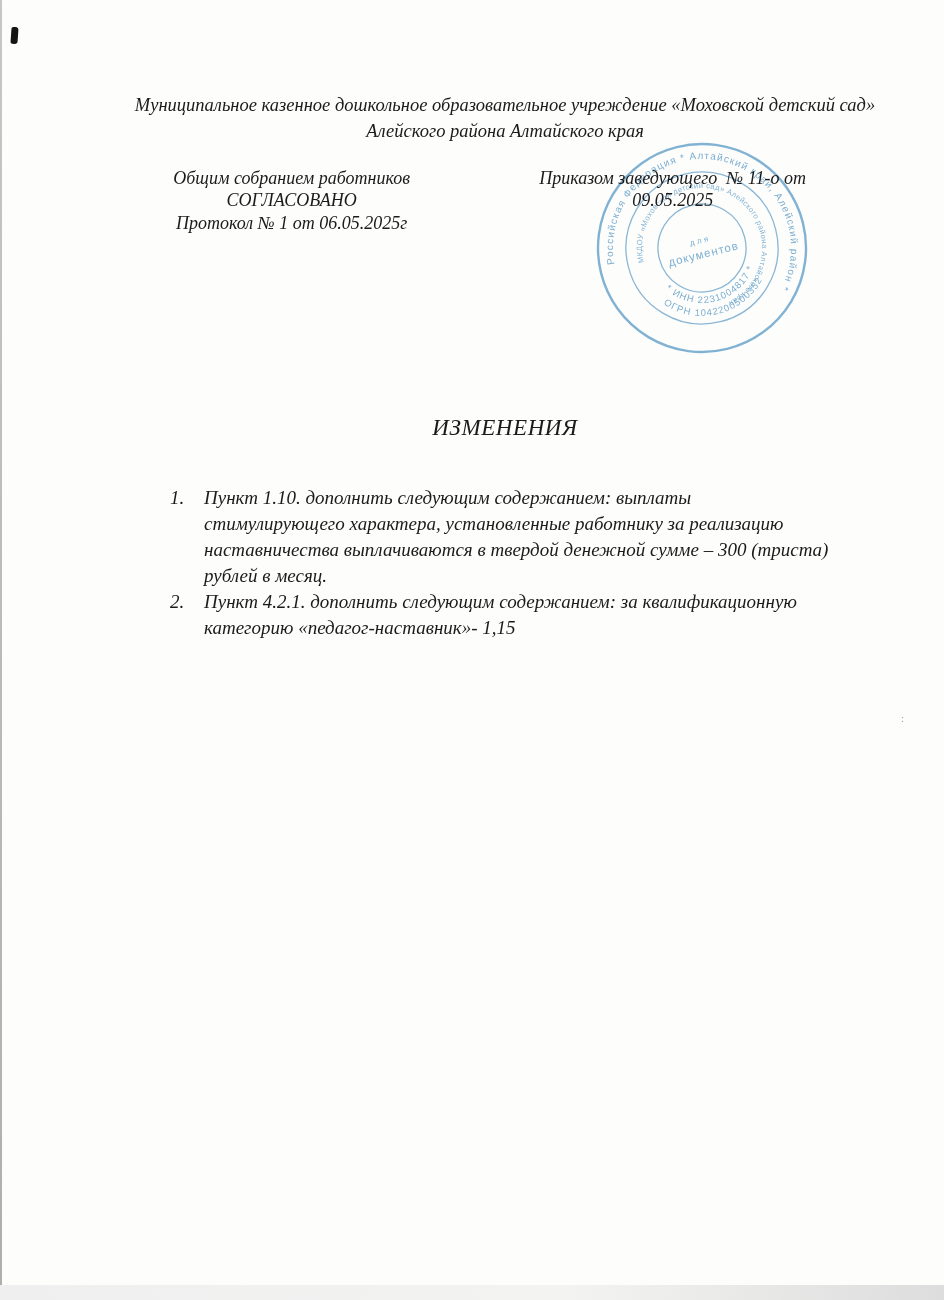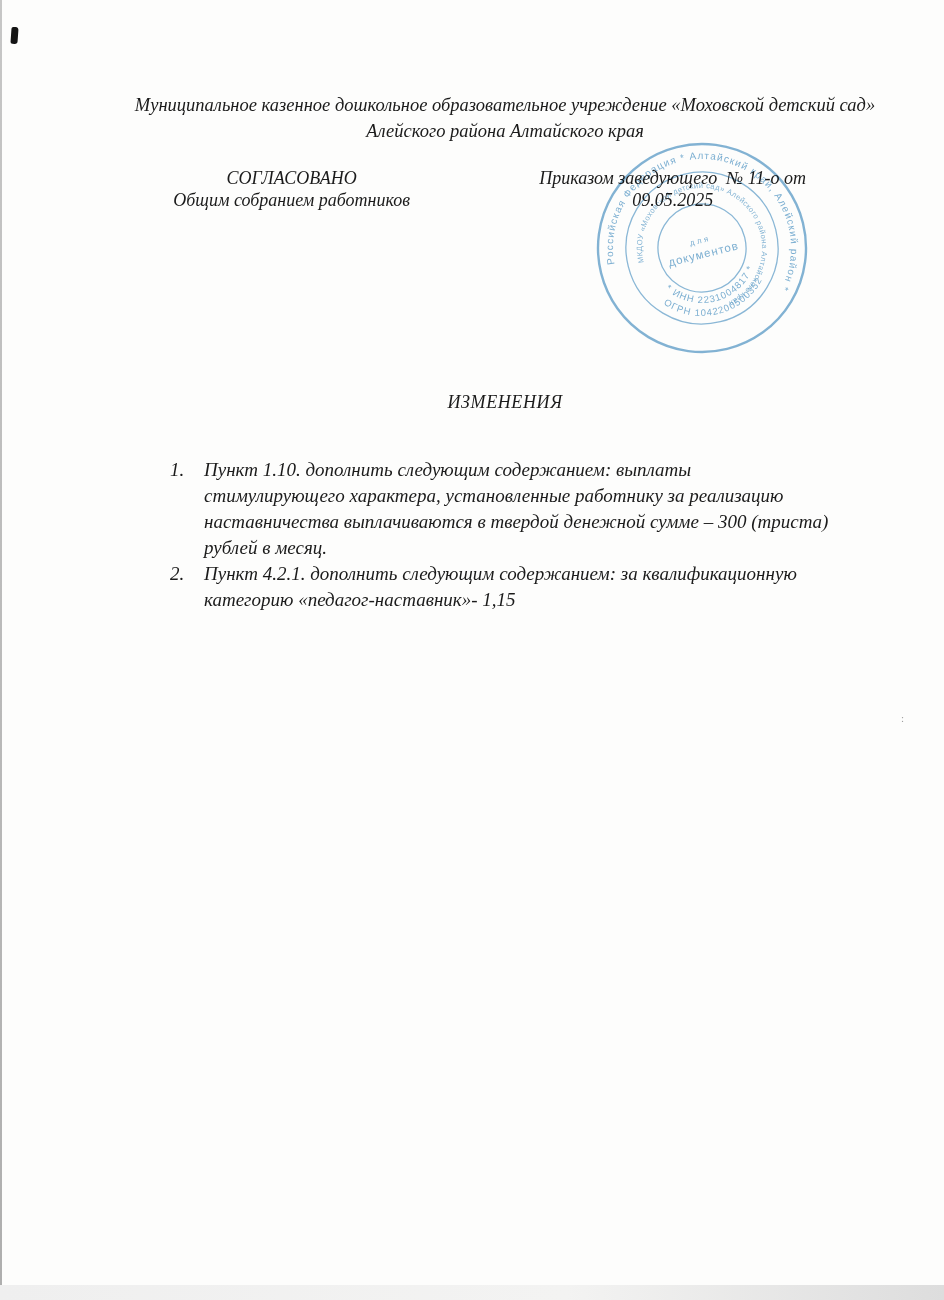--- a/index.html
+++ b/index.html
@@ -30,21 +30,21 @@
   .org-short{margin:17px 70px 0 112px;text-align:center;font-size:18.5px;}
   .approval{
     display:flex;margin:22px 70px 0 112px;align-items:flex-start;
   }
   .approval .col{text-align:center;font-size:18px;line-height:1.27;}
   .approval .col p{margin:0;white-space:pre-wrap;}
   .col-agreed{width:44%;}
   .col-approved{width:56%;position:relative;z-index:1;}
   .doc-title{
     margin:180px 70px 0 112px;text-align:center;
-    font-size:18px;font-weight:400;letter-spacing:.6px;
+    font-size:23px;font-weight:400;letter-spacing:.6px;
   }
   .doc-subtitle{margin:17px 70px 0 112px;text-align:center;font-size:18.5px;}
   .changes-list{margin:44px 0 0 158px;width:668px;}
   .li-row{display:flex;font-size:19px;line-height:1.37;}
   .li-num{width:34px;flex-shrink:0;}
   .li-txt{max-width:625px;}
   .stamp{
     position:absolute;left:594px;top:140px;width:216px;height:216px;
     transform:rotate(-14deg);opacity:.82;mix-blend-mode:multiply;z-index:2;
     pointer-events:none;
@@ -61,22 +61,23 @@
 
   <div class="corner-mark"></div>
   <span class="speck" style="left:901px;top:712px;">:</span>
 
   <div class="content">
 
     <p class="org-name">Муниципальное казенное дошкольное образовательное учреждение «Моховской детский сад» Алейского района Алтайского края</p>
 
     <div class="approval">
       <div class="col col-agreed">
+        <p>Общим собранием работников</p>
         <p>СОГЛАСОВАНО</p>
-        <p>Общим собранием работников</p>
+        <p>Протокол № 1 от 06.05.2025г</p>
       </div>
       <div class="col col-approved">
         <p>Приказом заведующего  № 11-о от</p>
         <p>09.05.2025</p>
       </div>
     </div>
 
     <p class="doc-title">ИЗМЕНЕНИЯ</p>
 
     <div class="changes-list">

